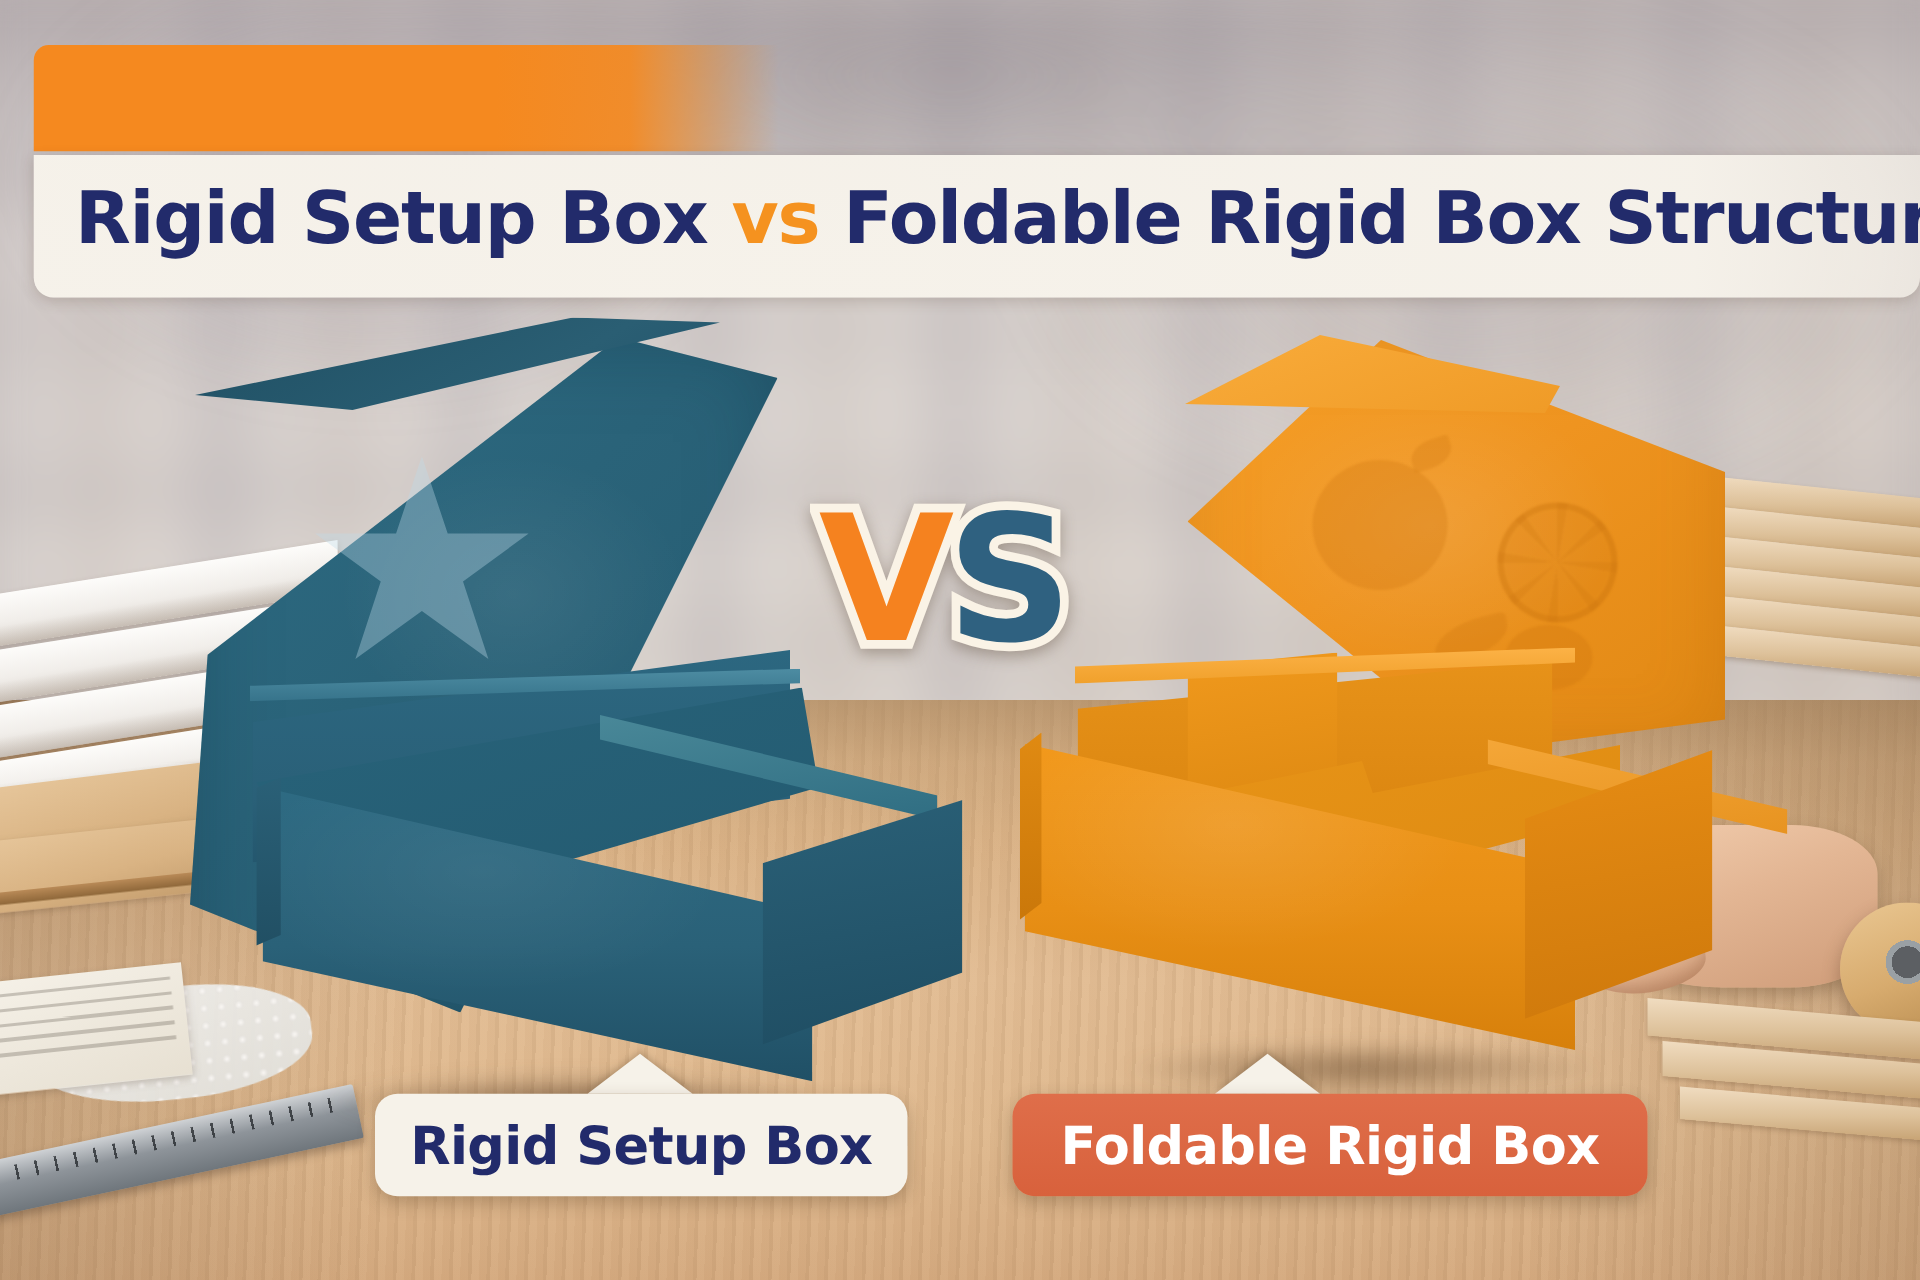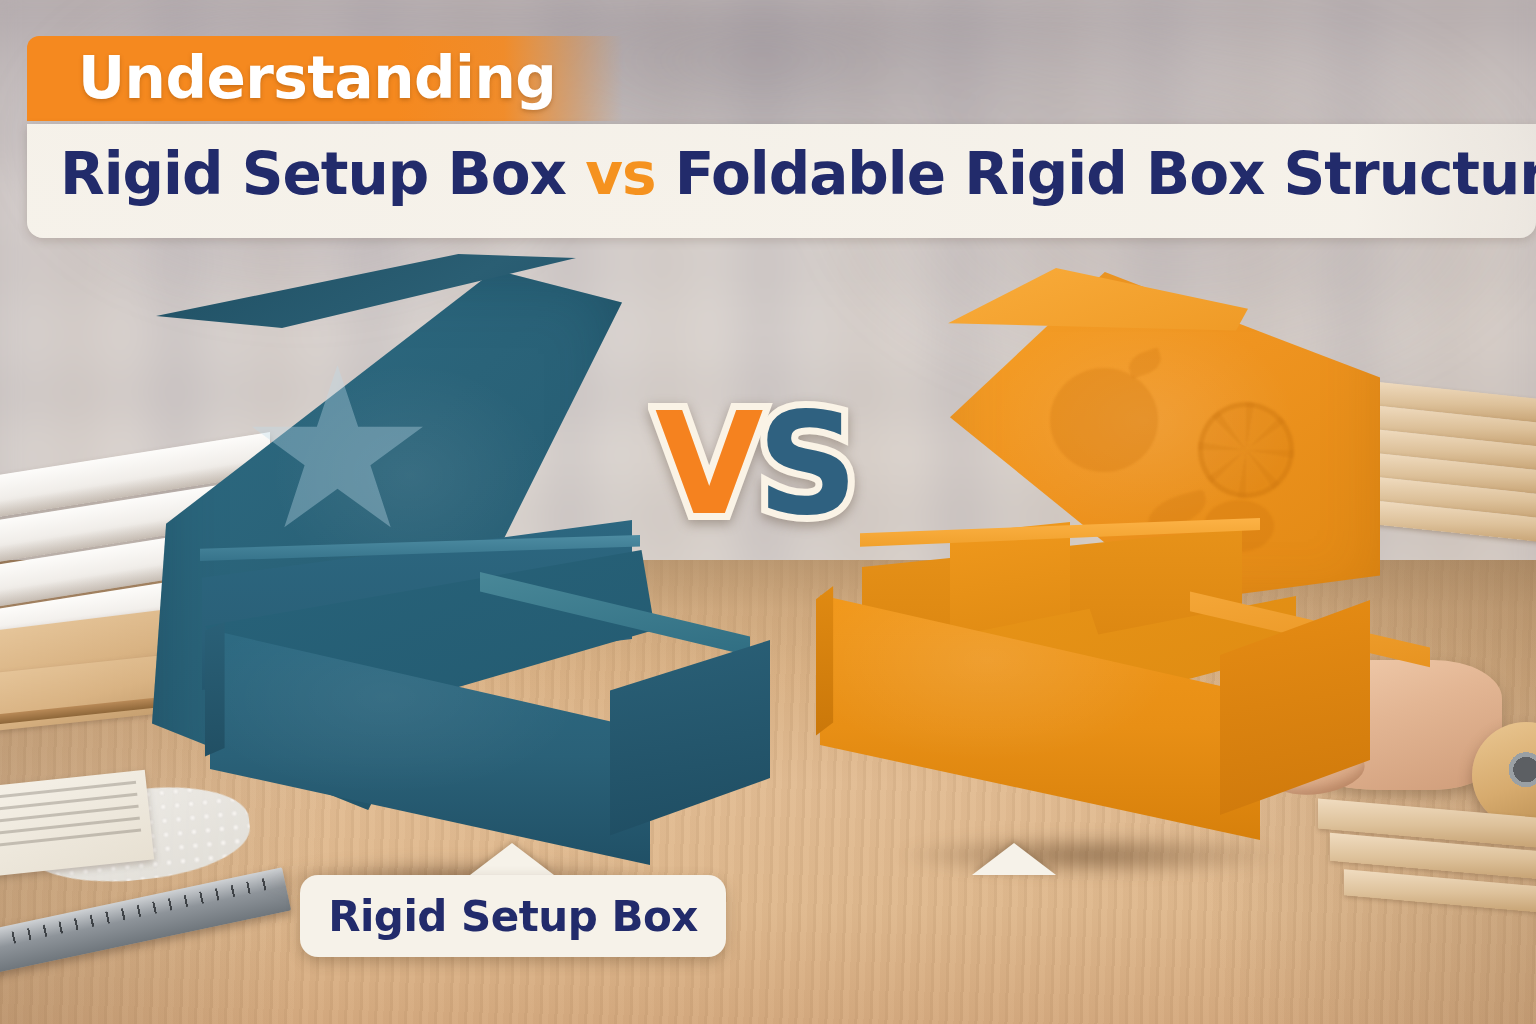--- a/index.html
+++ b/index.html
@@ -425,23 +425,23 @@
     <div class="shape or-rim-back"></div>
     <div class="shape or-rim-right"></div>
     <div class="shape or-front"></div>
     <div class="shape or-right"></div>
     <div class="shape or-left"></div>
   </div>
 
   <div class="vs-badge"><span class="v">V</span><span class="s">S</span></div>
 
   <div class="hdr-orange"></div>
-  <div class="hdr-orange-txt">Understanding</div>
 
   <div class="hdr-cream"></div>
   <div class="hdr-cream-txt"><span>Rigid Setup Box </span><span class="vs-word">vs</span><span> Foldable Rigid Box Structures</span></div>
 
   <div class="pointer pointer-left"></div>
   <div class="pointer pointer-right"></div>
 
   <div class="pill pill-left">Rigid Setup Box</div>
+  <div class="pill pill-right">Foldable Rigid Box</div>
 
 </div>
 
 </body></html>

